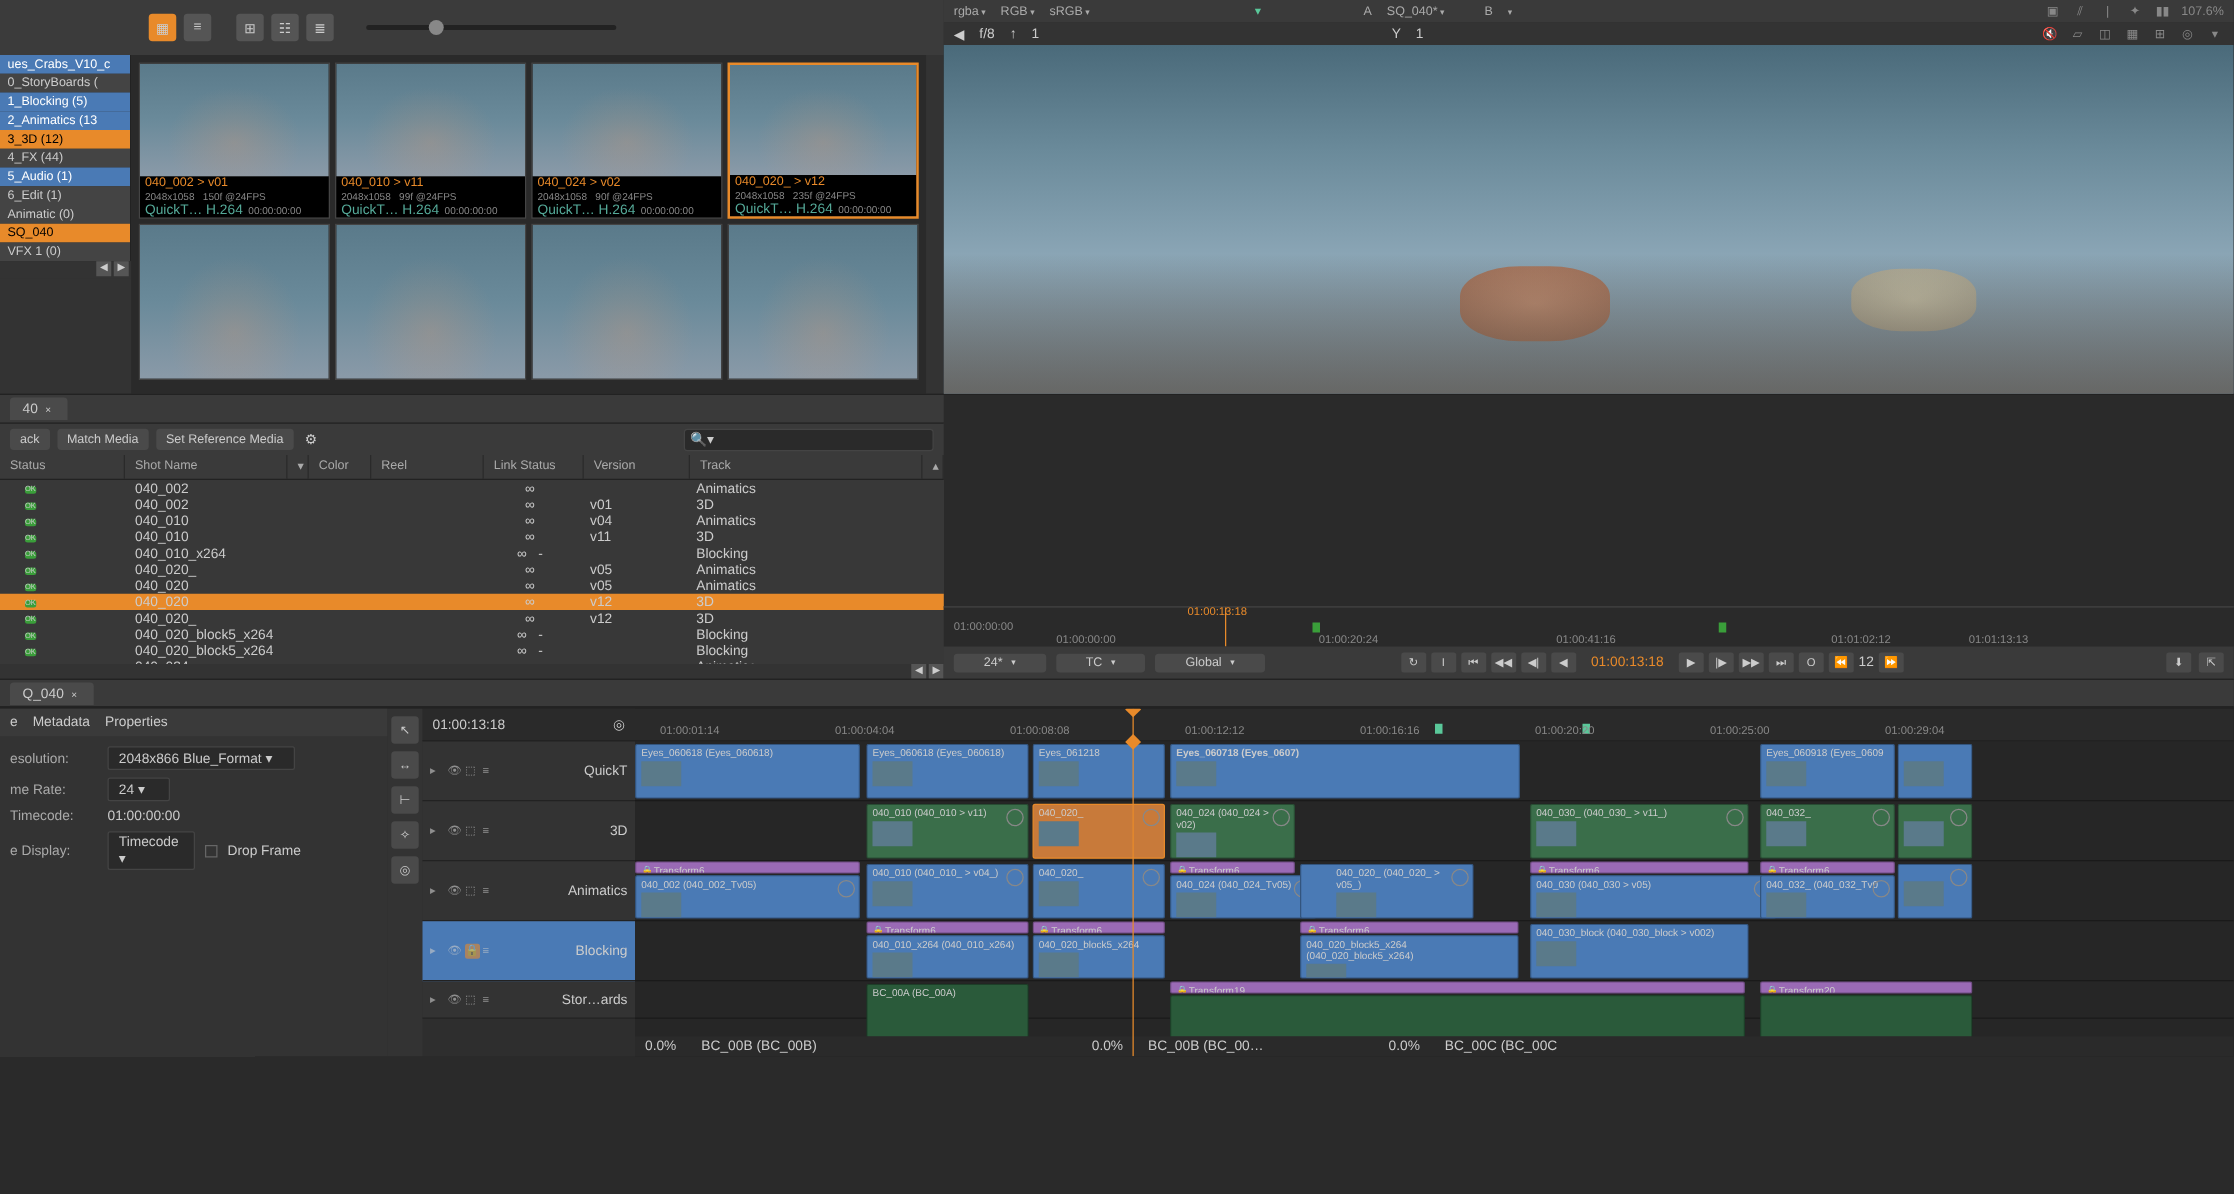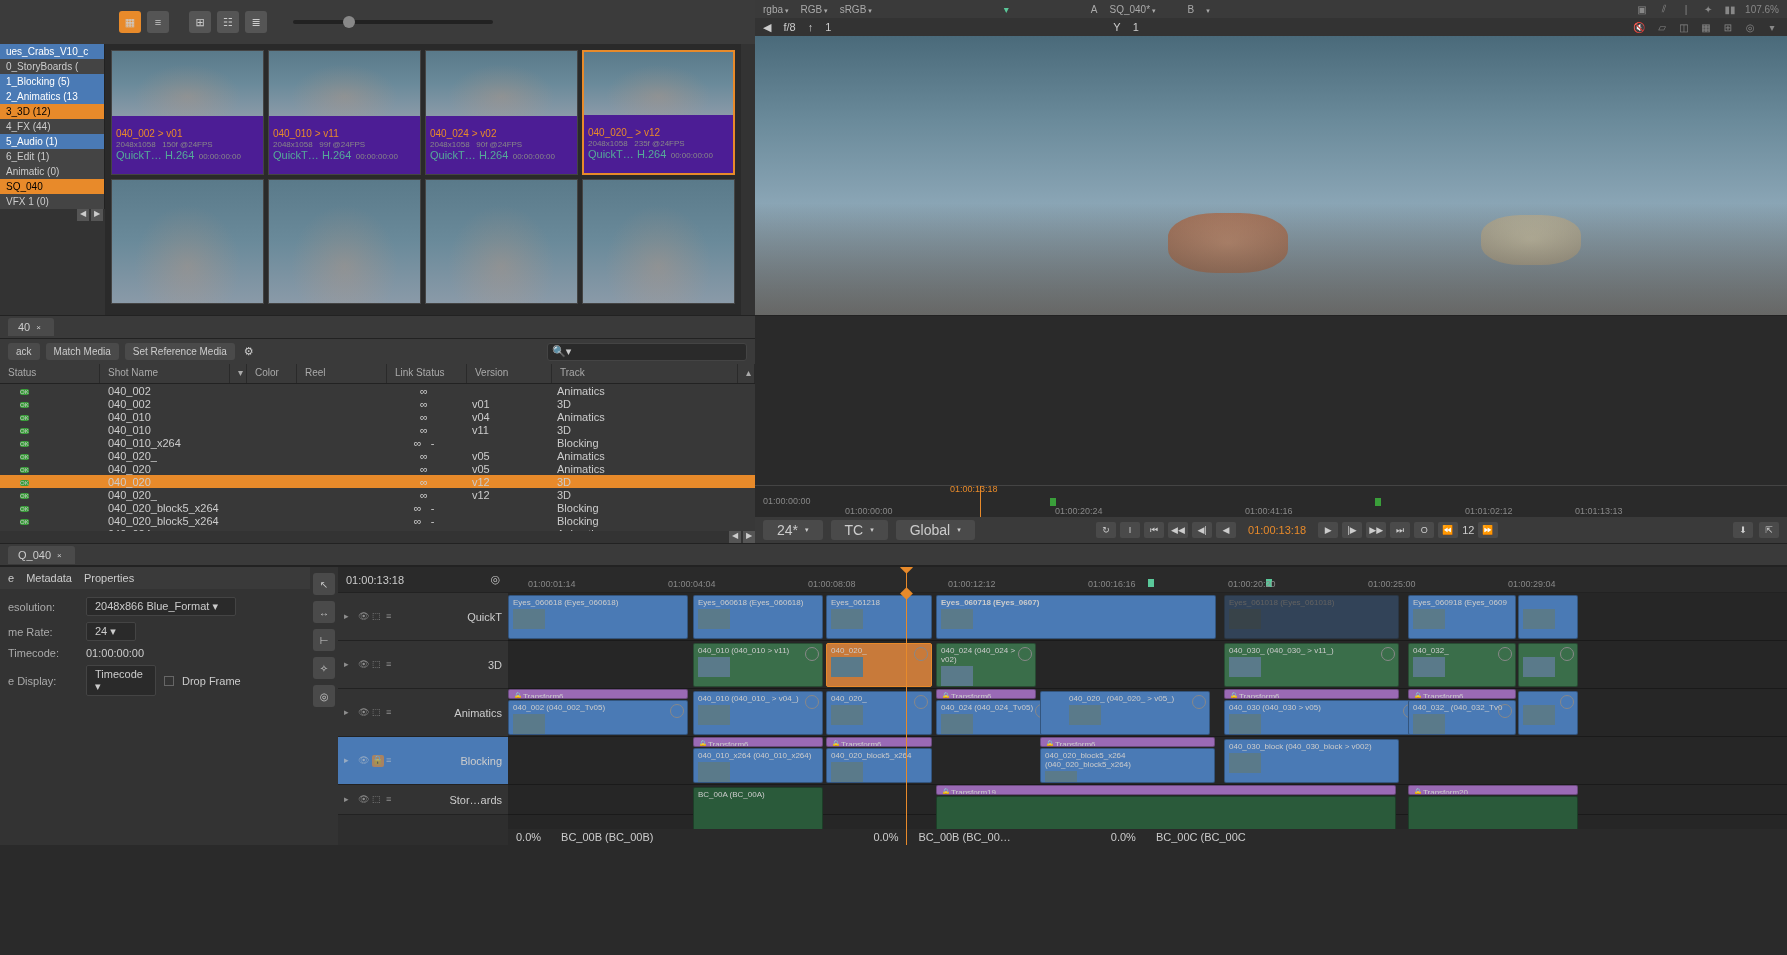--- a/index.html
+++ b/index.html
@@ -22,21 +22,21 @@
 .folder-item.orange{background:#e88a2a;color:#000}
 .folder-item.dark{background:#444}
 .scroll-arrows{height:14px;background:#333;display:flex;justify-content:flex-end;gap:2px;padding:0 2px}
 .scroll-arrows div{width:12px;height:12px;background:#555;font-size:8px;text-align:center}
 .clips-grid{flex:1;background:#2a2a2a;padding:6px;display:grid;grid-template-columns:repeat(4,1fr);grid-auto-rows:125px;gap:4px;overflow-y:auto}
 .clip-scroll{width:14px;background:#333}
 .clip{background:#222;border:1px solid #444;display:flex;flex-direction:column;overflow:hidden}
 .clip.selected{border:2px solid #e88a2a}
 .clip-thumb{flex:1;background:linear-gradient(180deg,#5a7a8a 0%,#6a8a9a 50%,#8a9aa8 100%);position:relative}
 .clip-thumb::before{content:"";position:absolute;inset:0;background:radial-gradient(ellipse at 50% 70%,rgba(200,150,120,0.3),transparent 50%)}
-.clip-info{background:#4c1d95;padding:12px 4px;font-size:9px;line-height:11px}
+.clip-info{background:#000000;padding:0 4px;font-size:9px;line-height:11px}
 .clip-name{color:#e88a2a;font-size:10px}
 .clip-meta{color:#888;font-size:8px}
 .viewer-panel{flex:1;background:#1a1a1a;display:flex;flex-direction:column;margin-top:36px;position:relative}
 .viewer-image{flex:1;background:linear-gradient(180deg,#4a6a7a 0%,#6a8a9a 30%,#8aa5b5 60%,#7a8a95 100%);position:relative;overflow:hidden}
 .viewer-image::after{content:"";position:absolute;bottom:0;left:0;right:0;height:40%;background:linear-gradient(180deg,transparent,rgba(90,80,70,0.6))}
 .crab1{position:absolute;bottom:15%;left:40%;width:120px;height:60px;background:radial-gradient(ellipse,#c88560,#a06040);border-radius:40%;opacity:0.8}
 .crab2{position:absolute;bottom:18%;right:20%;width:100px;height:50px;background:radial-gradient(ellipse,#d8c8a0,#b0a080);border-radius:40%;opacity:0.7}
 .tab-row{height:22px;background:#3a3a3a;display:flex;align-items:center;padding:0 8px}
 .tab{padding:3px 10px;background:#4a4a4a;border-radius:3px 3px 0 0;font-size:10px;display:flex;align-items:center;gap:6px}
 .tab-close{width:8px;height:8px;font-size:8px;cursor:pointer}
@@ -60,21 +60,21 @@
 .mid-right{flex:1;display:flex;flex-direction:column}
 .timeline-ruler{height:32px;background:#2a2a2a;position:relative;border-top:1px solid #444}
 .ruler-tc{position:absolute;top:2px;font-size:9px;color:#888}
 .playhead{position:absolute;top:0;bottom:0;width:1px;background:#e88a2a}
 .playhead-label{position:absolute;top:-2px;left:-30px;color:#e88a2a;font-size:9px;white-space:nowrap}
 .marker{position:absolute;top:12px;width:6px;height:8px;background:#3a9e3a}
 .transport{height:26px;background:#3a3a3a;display:flex;align-items:center;padding:0 8px;gap:8px}
 .transport-center{display:flex;align-items:center;gap:4px;margin:0 auto}
 .play-btn{width:20px;height:16px;background:#4a4a4a;border-radius:2px;display:flex;align-items:center;justify-content:center;cursor:pointer;font-size:9px}
 .tc-display{color:#e88a2a;font-size:11px;padding:0 8px}
-.dropdown{padding:2px 14px;background:#4a4a4a;border-radius:3px;font-size:14px;display:flex;align-items:center;gap:4px;cursor:pointer}
+.dropdown{padding:2px 24px;background:#4a4a4a;border-radius:3px;font-size:10px;display:flex;align-items:center;gap:4px;cursor:pointer}
 .dropdown::after{content:"▾";font-size:7px;margin-left:3px}
 .timeline-section{height:280px;background:#2e2e2e;display:flex;border-top:2px solid #222}
 .timeline-left{width:310px;background:#333;display:flex;flex-direction:column}
 .tl-header-row{height:22px;background:#3a3a3a;display:flex;align-items:center;padding:0 8px}
 .tl-props{padding:8px;display:flex;flex-direction:column;gap:6px}
 .prop-row{display:flex;align-items:center;gap:8px;font-size:10px}
 .prop-label{width:70px;color:#aaa}
 .prop-value{padding:2px 8px;background:#2a2a2a;border:1px solid #444;border-radius:2px;flex:1;max-width:150px}
 .checkbox{width:10px;height:10px;border:1px solid #666;display:inline-block}
 .tool-col{width:28px;background:#333;display:flex;flex-direction:column;gap:6px;padding:6px 3px;align-items:center}
@@ -533,40 +533,39 @@
           <span class="ruler-tc" style="left: 720px; top: 12px;">01:00:20:20</span>
           <span class="ruler-tc" style="left: 860px; top: 12px;">01:00:25:00</span>
           <span class="ruler-tc" style="left: 1000px; top: 12px;">01:00:29:04</span>
         </div>
       <div id="tracks-container">
           <div class="track">
             <div class="clip-block blue" style="left:0px;width:180px;">Eyes_060618 (Eyes_060618)<br><span class="clip-thumb-mini"></span></div>
             <div class="clip-block blue" style="left:185px;width:130px;">Eyes_060618 (Eyes_060618)<br><span class="clip-thumb-mini"></span></div>
             <div class="clip-block blue" style="left:318px;width:106px;">Eyes_061218<br><span class="clip-thumb-mini"></span></div>
             <div class="clip-block blue" style="left:428px;width:280px;font-weight:bold;">Eyes_060718 (Eyes_0607)<br><span class="clip-thumb-mini"></span></div>
-            <div class="clip-block blue dim" style="left:716px;width:175px;">Eyes_061018 (Eyes_061018)<br><span class="clip-thumb-mini"></span></div>
             <div class="clip-block blue" style="left:900px;width:108px;">Eyes_060918 (Eyes_0609<br><span class="clip-thumb-mini"></span></div>
             <div class="clip-block blue" style="left:1010px;width:60px;"><br><span class="clip-thumb-mini"></span></div>
           </div>
           <div class="track">
             <div class="clip-block green" style="left:185px;width:130px;">040_010 (040_010 &gt; v11)<br><span class="clip-thumb-mini"></span><span class="globe" style="position:absolute;right:3px;top:3px"></span></div>
             <div class="clip-block orange" style="left:318px;width:106px;">040_020_<br><span class="clip-thumb-mini"></span><span class="globe" style="position:absolute;right:3px;top:3px"></span></div>
             <div class="clip-block green" style="left:428px;width:100px;">040_024 (040_024 &gt; v02)<br><span class="clip-thumb-mini"></span><span class="globe" style="position:absolute;right:3px;top:3px"></span></div>
             <div class="clip-block green" style="left:716px;width:175px;">040_030_ (040_030_ &gt; v11_)<br><span class="clip-thumb-mini"></span><span class="globe" style="position:absolute;right:3px;top:3px"></span></div>
             <div class="clip-block green" style="left:900px;width:108px;">040_032_<br><span class="clip-thumb-mini"></span><span class="globe" style="position:absolute;right:3px;top:3px"></span></div>
             <div class="clip-block green" style="left:1010px;width:60px;"><br><span class="clip-thumb-mini"></span><span class="globe" style="position:absolute;right:3px;top:3px"></span></div>
           </div>
           <div class="track">
             <div class="clip-block purple" style="left:0px;width:180px">🔒Transform6</div>
             <div class="clip-block blue" style="left:0px;width:180px;top:11px;height:35px">040_002 (040_002_Tv05)<br><span class="clip-thumb-mini"></span><span class="globe" style="position:absolute;right:3px;top:3px"></span></div>
             <div class="clip-block blue" style="left:185px;width:130px;">040_010 (040_010_ &gt; v04_)<br><span class="clip-thumb-mini"></span><span class="globe" style="position:absolute;right:3px;top:3px"></span></div>
             <div class="clip-block blue" style="left:318px;width:106px;">040_020_<br><span class="clip-thumb-mini"></span><span class="globe" style="position:absolute;right:3px;top:3px"></span></div>
             <div class="clip-block purple" style="left:428px;width:100px">🔒Transform6</div>
             <div class="clip-block blue" style="left:428px;width:117px;top:11px;height:35px">040_024 (040_024_Tv05)<br><span class="clip-thumb-mini"></span><span class="globe" style="position:absolute;right:3px;top:3px"></span></div>
-            <div class="clip-block blue" style="left:532px;width:170px;padding-left:28px;">040_020_ (040_020_ &gt; v05_)<br><span class="clip-thumb-mini"></span><span class="globe" style="position:absolute;right:3px;top:3px"></span></div>
+            <div class="clip-block blue" style="left:532px;width:139px;padding-left:28px;">040_020_ (040_020_ &gt; v05_)<br><span class="clip-thumb-mini"></span><span class="globe" style="position:absolute;right:3px;top:3px"></span></div>
             <div class="clip-block purple" style="left:716px;width:175px">🔒Transform6</div>
             <div class="clip-block blue" style="left:716px;width:197px;top:11px;height:35px">040_030 (040_030 &gt; v05)<br><span class="clip-thumb-mini"></span><span class="globe" style="position:absolute;right:3px;top:3px"></span></div>
             <div class="clip-block purple" style="left:900px;width:108px">🔒Transform6</div>
             <div class="clip-block blue" style="left:900px;width:108px;top:11px;height:35px">040_032_ (040_032_Tv0<br><span class="clip-thumb-mini"></span><span class="globe" style="position:absolute;right:3px;top:3px"></span></div>
             <div class="clip-block blue" style="left:1010px;width:60px;"><br><span class="clip-thumb-mini"></span><span class="globe" style="position:absolute;right:3px;top:3px"></span></div>
           </div>
           <div class="track">
             <div class="clip-block purple" style="left:185px;width:130px">🔒Transform6</div>
             <div class="clip-block blue" style="left:185px;width:130px;top:11px;height:35px">040_010_x264 (040_010_x264)<br><span class="clip-thumb-mini"></span></div>
             <div class="clip-block purple" style="left:318px;width:106px">🔒Transform6</div>

